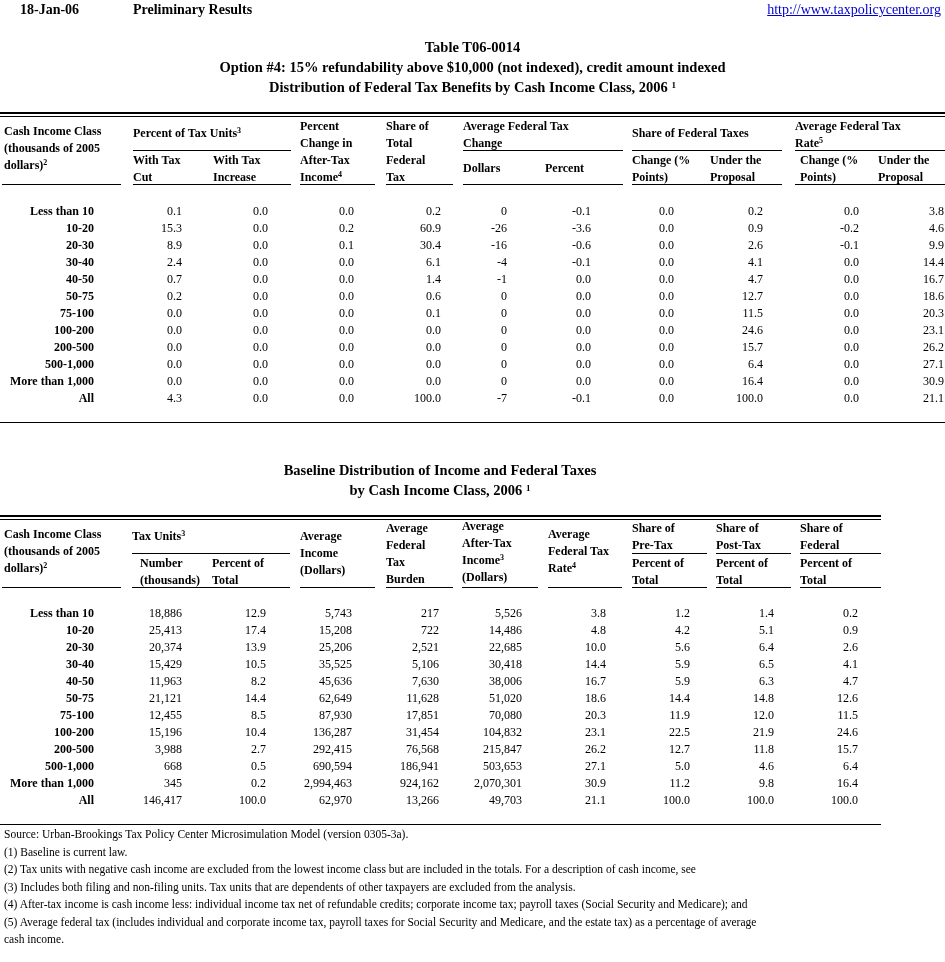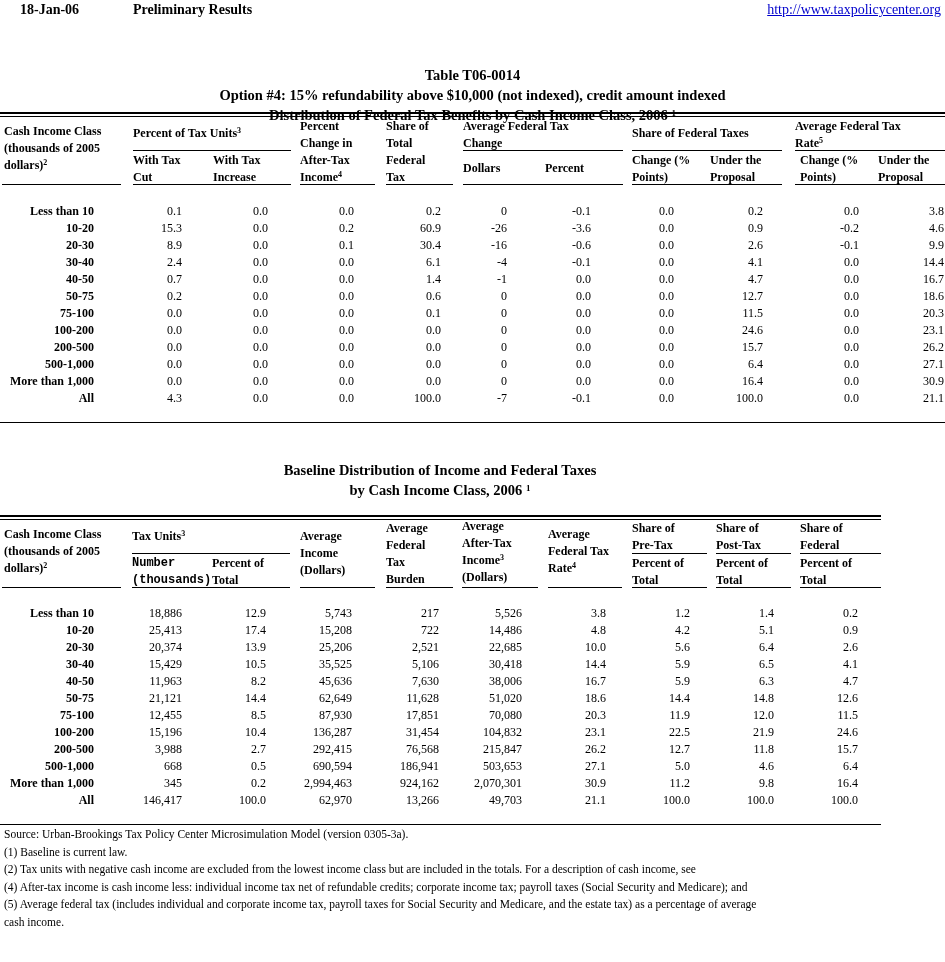--- a/index.html
+++ b/index.html
@@ -32,21 +32,21 @@
 </style>
 </head>
 <body>
 
 <div class="topbar">
   <span class="date">18-Jan-06</span>
   <span class="prelim">Preliminary Results</span>
   <a class="url">http://www.taxpolicycenter.org</a>
 </div>
 
-<div class="title-block" style="top:37px;margin-top:28px;">
+<div class="title-block" style="top:37px;">
   <div>Table T06-0014</div>
   <div>Option #4: 15% refundability above $10,000 (not indexed), credit amount indexed</div>
   <div><span>Distribution of Federal Tax Benefits by Cash Income Class, 2006</span> <sup>1</sup></div>
 </div>
 
 <div class="dbl-rule" style="top:112px; left:0; width:945px;"></div>
 
 <div>
   <div class="hdr" style="left:4px; top:123px; width:114px;">
     <div>Cash Income Class</div>
@@ -310,21 +310,21 @@
     <div>Cash Income Class</div>
     <div>(thousands of 2005</div>
     <div><span>dollars)</span><sup>2</sup></div>
   </div>
   <div class="uline" style="left:2px; top:587px; width:119px;"></div>
 
   <div class="hdr" style="left:132px; top:528px; width:158px;">
     <span>Tax Units</span><sup>3</sup>
   </div>
   <div class="uline" style="left:132px; top:553px; width:158px;"></div>
-  <div class="hdr" style="left:132px; top:555px; width:72px;font-family:Liberation Mono, monospace;">
+  <div class="hdr" style="left:140px; top:555px; width:72px;">
     <div>Number</div>
       <div>(thousands)</div>
   </div>
   <div class="hdr" style="left:212px; top:555px; width:78px;">
     <div>Percent of</div>
       <div>Total</div>
   </div>
   <div class="uline" style="left:132px; top:587px; width:158px;"></div>
 
   <div class="hdr" style="left:300px; top:528px; width:76px;">
@@ -551,16 +551,17 @@
       </tr>
     </tbody>
 </table>
 
 <div class="rule" style="top:824px; left:0; width:881px;"></div>
 
 <div class="notes" id="notes">
     <div>Source: Urban-Brookings Tax Policy Center Microsimulation Model (version 0305-3a).</div>
     <div>(1) Baseline is current law.</div>
     <div>(2) Tax units with negative cash income are excluded from the lowest income class but are included in the totals. For a description of cash income, see</div>
+    <div>(3) Includes both filing and non-filing units.  Tax units that are dependents of other taxpayers are excluded from the analysis.</div>
     <div>(4) After-tax income is cash income less: individual income tax net of refundable credits; corporate income tax; payroll taxes (Social Security and Medicare); and</div>
     <div>(5) Average federal tax (includes individual and corporate income tax, payroll taxes for Social Security and Medicare, and the estate tax) as a percentage of average</div>
     <div>cash income.</div>
   </div>
 
 </body></html>

